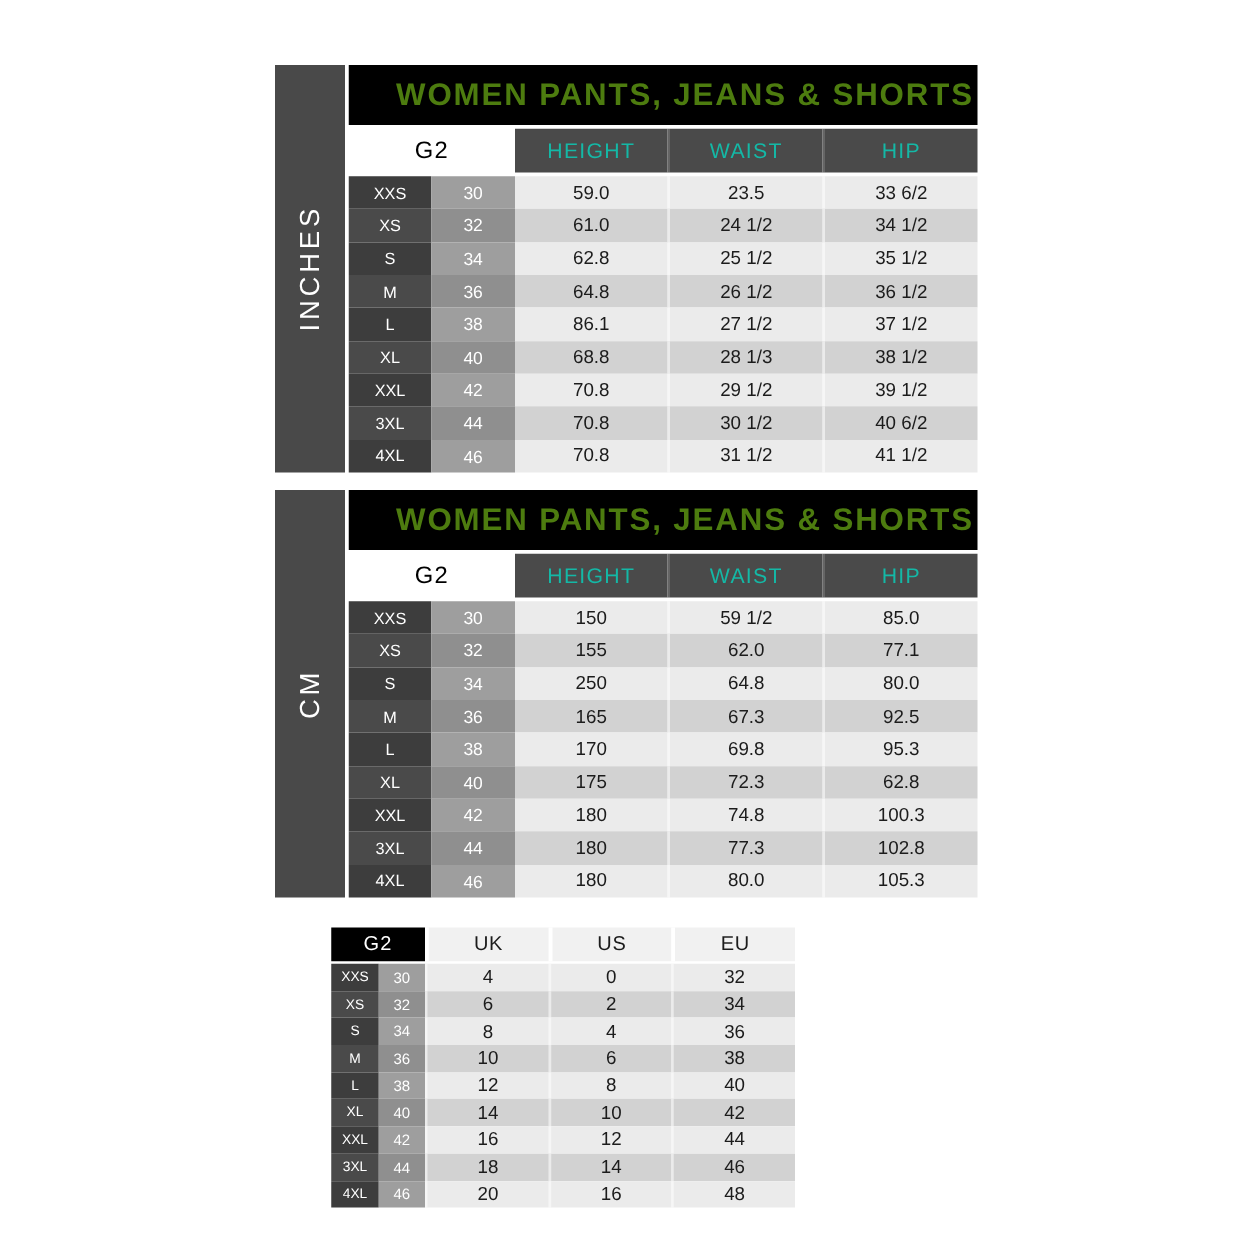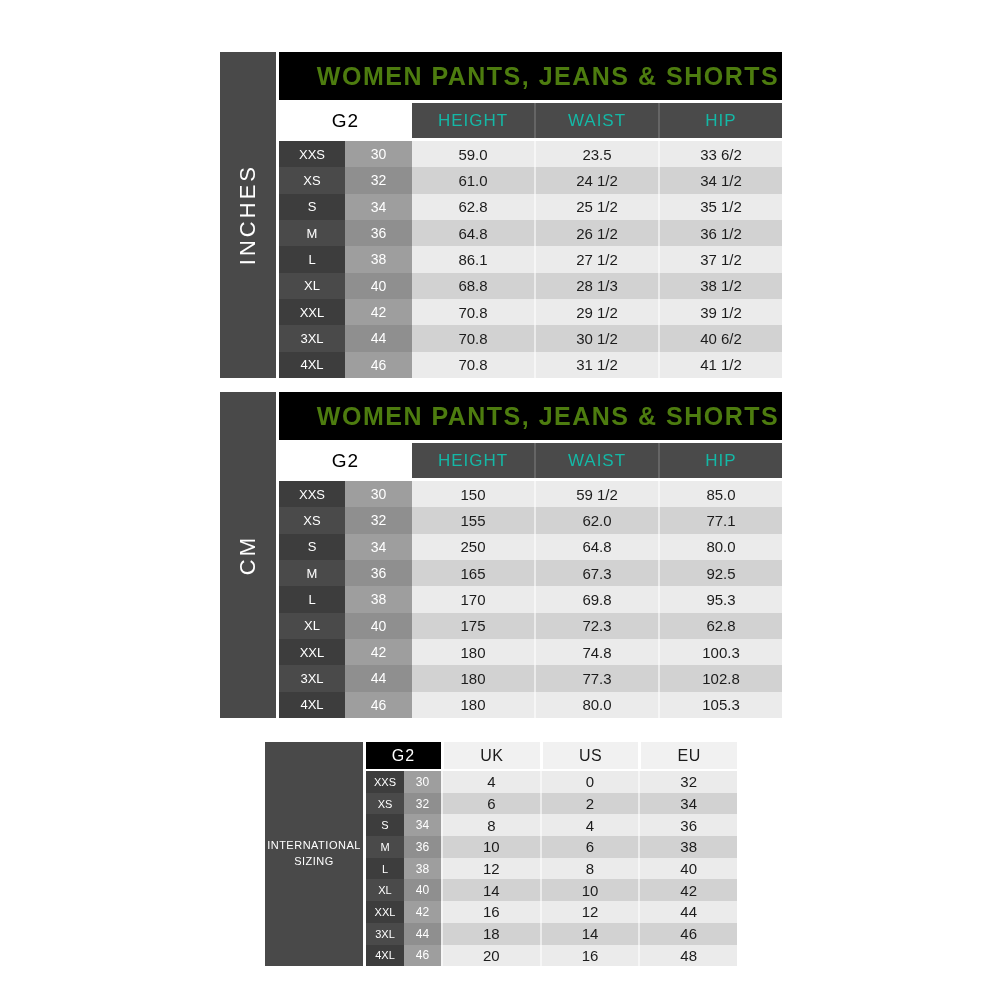--- a/index.html
+++ b/index.html
@@ -243,24 +243,20 @@
             <div class="cell num">46</div>
             <div class="cell val">180</div>
             <div class="cell val sep">80.0</div>
             <div class="cell val sep">105.3</div>
           </div>
         </div>
     </div>
   </div>
 
   <div class="size-table intl" id="table-intl">
-    <div class="intl-side">
-      <span>INTERNATIONAL</span>
-      <span>SIZING</span>
-    </div>
     <div class="tmain">
       <div class="thead">
         <div class="hbrand">G2</div>
         <div class="hval">UK</div>
         <div class="hval">US</div>
         <div class="hval">EU</div>
       </div>
       <div class="tbody">
           <div class="trow">
             <div class="cell size">XXS</div>

